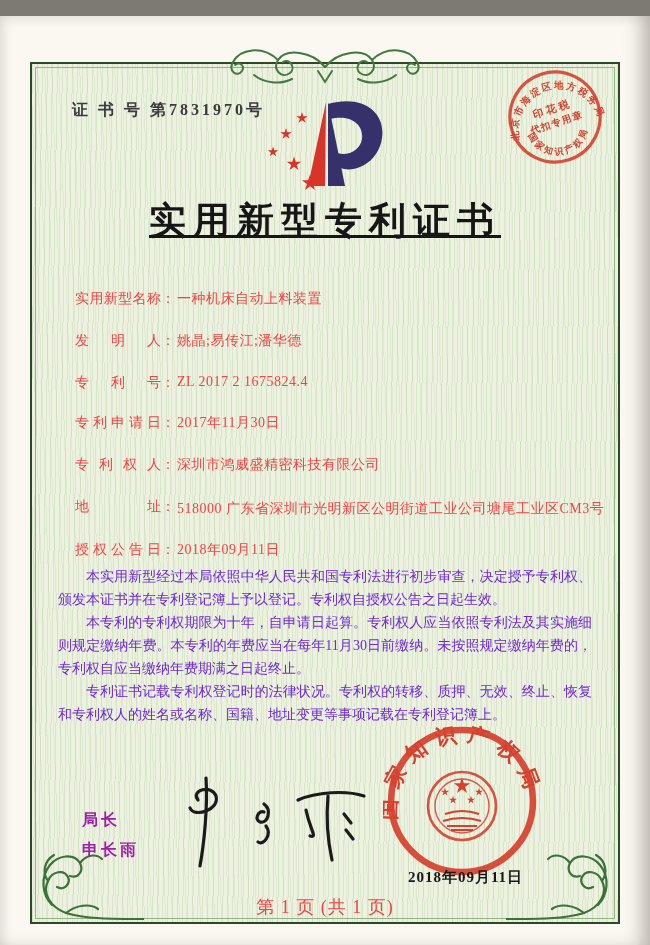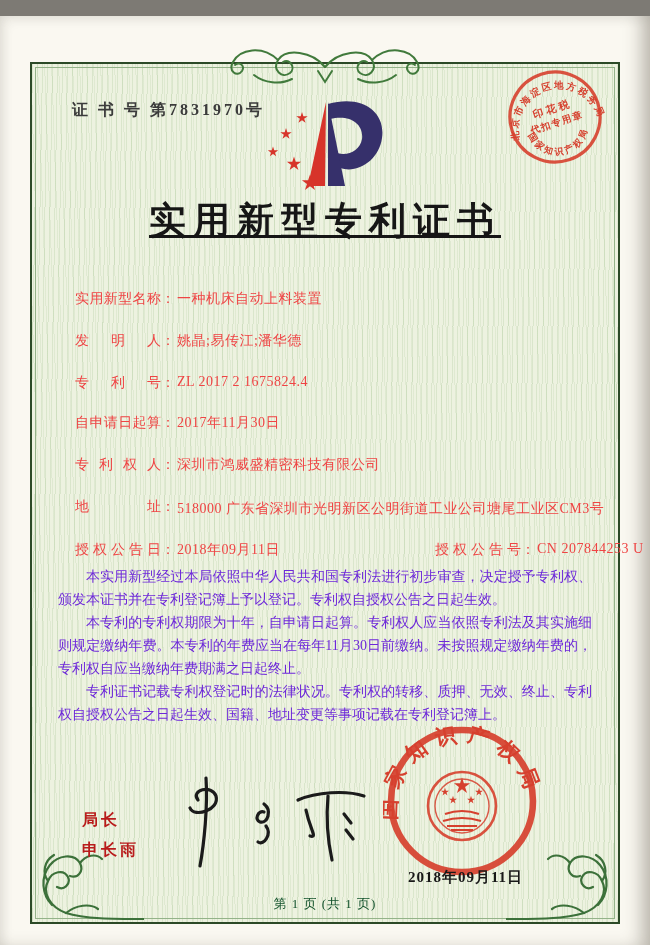--- a/index.html
+++ b/index.html
@@ -24,28 +24,28 @@
   .flabel{display:inline-block;width:86px;text-align:justify;text-align-last:justify;
     vertical-align:top;}
   .fcolon{display:inline-block;width:16px;vertical-align:top;}
   .fvalue{display:inline-block;vertical-align:top;letter-spacing:.5px;}
   .fvalue.addr{white-space:normal;width:428px;line-height:21px;letter-spacing:.5px;}
   .grant-right{position:absolute;left:360px;top:0;}
   .paras{position:absolute;left:58px;top:549px;width:534px;font-size:14px;
     line-height:23px;color:#6d28d9;text-align:justify;}
   .paras p{margin:0;text-indent:2em;}
   .director{position:absolute;left:82px;top:789px;font-size:16px;font-weight:bold;
-    letter-spacing:3px;color:#b91c1c;line-height:30px;}
+    letter-spacing:3px;color:#a21caf;line-height:30px;}
   .signature{position:absolute;left:160px;top:750px;}
   .seal-main{position:absolute;left:383px;top:706px;}
   .seal-date{position:absolute;left:388px;top:852px;width:155px;text-align:center;
     font-size:15px;font-weight:bold;letter-spacing:1px;color:#181818;}
   .seal-tax{position:absolute;left:502px;top:48px;transform:rotate(-18deg);}
   .footer{position:absolute;left:0;top:879px;width:650px;text-align:center;
-    font-size:13px;letter-spacing:1px;color:#14532d;}
+    font-size:18px;letter-spacing:1px;color:#ef4444;}
   .orn-top{position:absolute;left:50%;top:-25px;transform:translateX(-50%);}
   .orn-bl{position:absolute;left:0;bottom:-3px;}
   .orn-br{position:absolute;right:0;bottom:-3px;transform:scaleX(-1);}
 </style>
 </head>
 <body>
 
 <div class="photo">
 
   <div class="frame">
@@ -105,40 +105,37 @@
   <div class="frow" style="top:274px">
     <span class="flabel">实用新型名称</span><span class="fcolon">：</span><span class="fvalue">一种机床自动上料装置</span>
   </div>
   <div class="frow" style="top:316px">
     <span class="flabel">发明人</span><span class="fcolon">：</span><span class="fvalue">姚晶;易传江;潘华德</span>
   </div>
   <div class="frow" style="top:358px">
     <span class="flabel">专利号</span><span class="fcolon">：</span><span class="fvalue">ZL 2017 2 1675824.4</span>
   </div>
   <div class="frow" style="top:398px">
-    <span class="flabel">自申请日起算</span><span class="fcolon">：</span><span class="fvalue">2017年11月30日</span>
+    <span class="flabel">专利申请日</span><span class="fcolon">：</span><span class="fvalue">2017年11月30日</span>
   </div>
   <div class="frow" style="top:440px">
     <span class="flabel">专利权人</span><span class="fcolon">：</span><span class="fvalue">深圳市鸿威盛精密科技有限公司</span>
   </div>
   <div class="frow" style="top:482px">
     <span class="flabel">地址</span><span class="fcolon">：</span><span class="fvalue addr">518000 广东省深圳市光明新区公明街道工业公司塘尾工业区CM3号</span>
   </div>
 
   <div class="frow" style="top:525px;width:540px">
     <span class="flabel">授权公告日</span><span class="fcolon">：</span><span class="fvalue">2018年09月11日</span>
-    <span class="grant-right">
-      <span class="flabel">授权公告号</span><span class="fcolon">：</span><span class="fvalue">CN 207844253 U</span>
-    </span>
   </div>
 
   <div class="paras">
     <p>本实用新型经过本局依照中华人民共和国专利法进行初步审查，决定授予专利权、颁发本证书并在专利登记簿上予以登记。专利权自授权公告之日起生效。</p>
     <p>本专利的专利权期限为十年，自申请日起算。专利权人应当依照专利法及其实施细则规定缴纳年费。本专利的年费应当在每年11月30日前缴纳。未按照规定缴纳年费的，专利权自应当缴纳年费期满之日起终止。</p>
-    <p>专利证书记载专利权登记时的法律状况。专利权的转移、质押、无效、终止、专利权自授权公告之日起生效、国籍、地址变更等事项记载在专利登记簿上。</p>
+    <p>专利证书记载专利权登记时的法律状况。专利权的转移、质押、无效、终止、恢复和专利权人的姓名或名称、国籍、地址变更等事项记载在专利登记簿上。</p>
   </div>
 
   <div class="director">
     <div>局长</div>
     <div>申长雨</div>
   </div>
 
   <svg class="signature" width="215" height="110" viewBox="0 0 215 110">
     <g fill="none" stroke="#1b1b1b" stroke-width="3.2" stroke-linecap="round">
       <path d="M38 34 C 30 24, 52 18, 56 30 C 60 44, 34 52, 30 42"></path>

